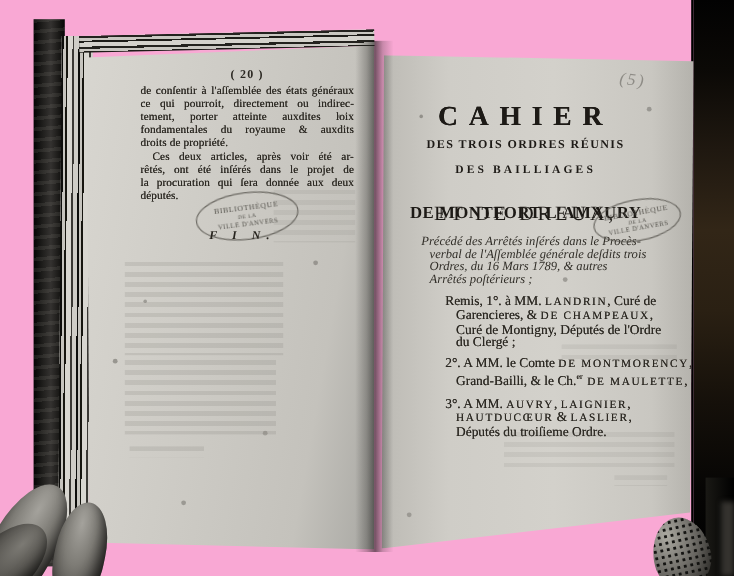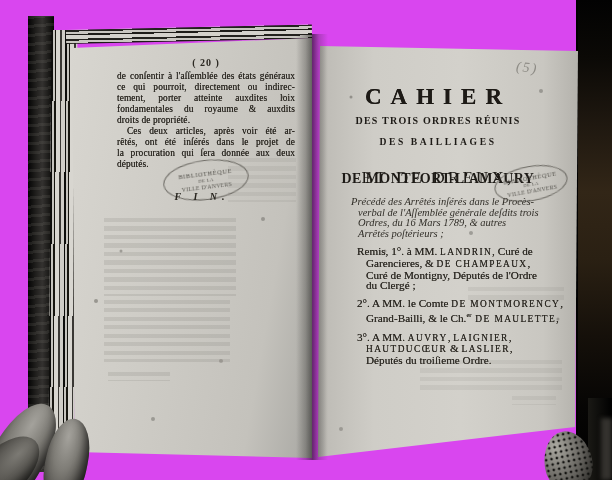--- a/index.html
+++ b/index.html
@@ -1,18 +1,18 @@
 <!DOCTYPE html>
 <html><head>
 <meta charset="utf-8">
 <style>
   html,body{margin:0;padding:0;background:#000;}
   #scene{
     position:relative;width:612px;height:480px;overflow:hidden;
-    background:#d946ef;
+    background:#f9a8d4;
     font-family:"Liberation Serif","DejaVu Serif",serif;
   }
   
   #cover-right{
     position:absolute;left:576px;top:0;width:36px;height:480px;
     background:linear-gradient(180deg,#020202 0%,#0b0906 12%,#1f1810 26%,#322617 40%,#2a2013 54%,#15100a 70%,#060504 85%,#000 100%);
     border-left:2px solid #000;
   }
   #spine-left{
     position:absolute;left:28px;top:16px;width:26px;height:456px;
@@ -85,21 +85,21 @@
   #t1{top:42px;font-size:23px;letter-spacing:9px;font-weight:bold;text-shadow:0 0 .5px #1d1a16;}
   #t2{top:73px;font-size:10px;letter-spacing:1.2px;font-weight:bold;}
   #t3{top:94px;font-size:9.6px;letter-spacing:2.6px;font-weight:bold;}
   #t4{top:109px;font-size:14px;letter-spacing:.4px;font-weight:bold;margin-top:20px;}
   #t5{top:126px;font-size:17px;letter-spacing:3.2px;font-weight:normal;}
   .subtitle{
     position:absolute;left:42px;top:155px;width:216px;
     font-style:italic;font-size:10.5px;line-height:10.6px;color:#312e28;
   }
   .subtitle .sub-line:first-child{margin-left:-7px;}
-  .entries{position:absolute;left:50px;top:204px;width:212px;color:#2b2822;}
+  .entries{position:absolute;left:64px;top:204px;width:212px;color:#2b2822;}
   .entry{margin-bottom:7px;}
   .e-line{font-size:11.2px;line-height:10.8px;white-space:nowrap;text-shadow:0 0 .4px rgba(43,40,34,.85);}
   .e-line.e-first{margin-left:-9px;}
   .caps{text-transform:uppercase;font-size:.84em;letter-spacing:1.4px;}
   .sup{font-size:.6em;vertical-align:super;}
   
   .ghost{
     position:absolute;pointer-events:none;
     background:repeating-linear-gradient(180deg,rgba(104,102,96,.30) 0 4px,rgba(104,102,96,0) 4px 8.5px);
     filter:blur(.6px);opacity:.5;

